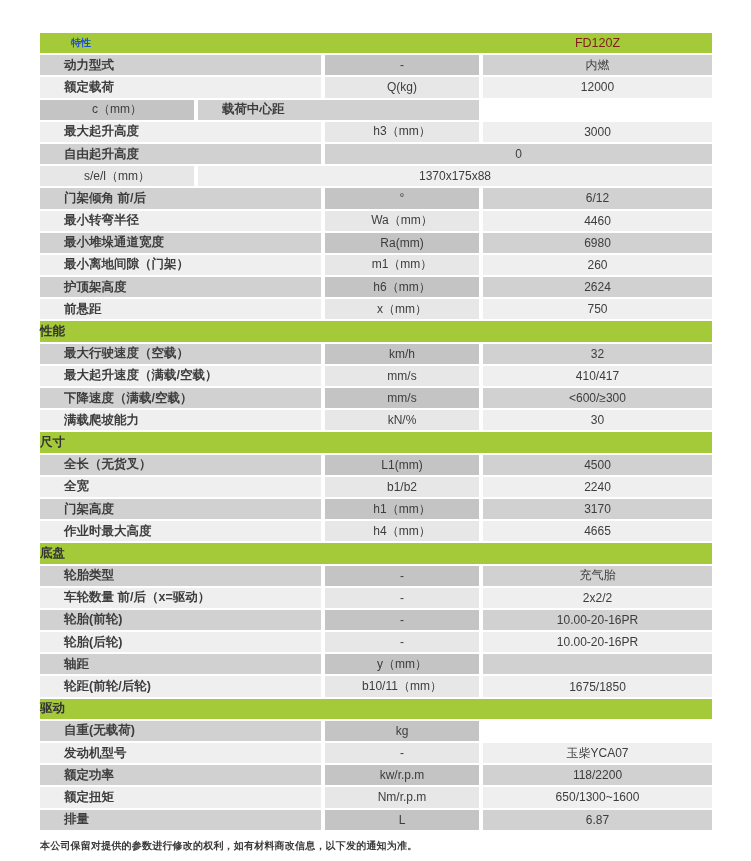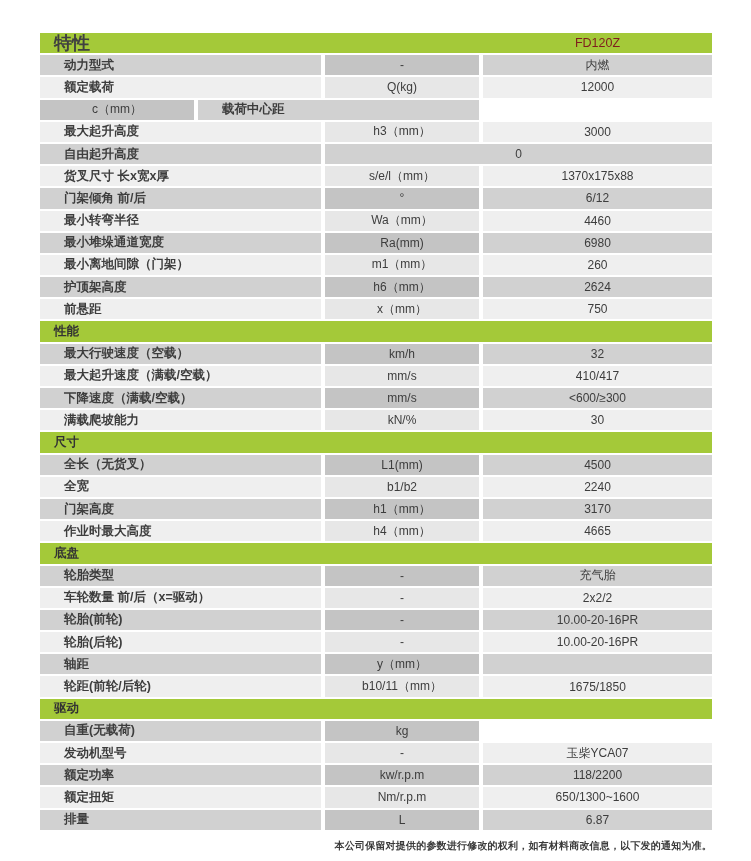--- a/index.html
+++ b/index.html
@@ -14,46 +14,46 @@
 
   .spec-table {
     position: absolute; left: 40px; top: 33px; width: 672px;
     display: flex; flex-direction: column; gap: 2px;
   }
   .row { display: flex; gap: 4px; height: 20.2px; flex: 0 0 20.2px; }
 
   
   .header-row, .section-row { background: var(--green, #a4c939); gap: 0; }
   .hcell-left {
-    flex: 1 1 auto; padding-left: 14px; display: flex; align-items: center;
-    font-size: 18px; font-weight: bold; color: #404040;
+    flex: 1 1 auto; padding-left: 31px; display: flex; align-items: center;
+    font-size: 10px; font-weight: bold; color: #1d4ed8;
   }
   .hcell-right {
     flex: 0 0 229px; display: flex; align-items: center; justify-content: center;
     font-size: 12.5px; font-weight: normal; color: #7f1d1d;
   }
   .section-title {
-    flex: 1; padding-left: 14px; display: flex; align-items: center;
+    flex: 1; display: flex; align-items: center;
     font-size: 12.5px; font-weight: bold; color: #333333;
   }
 
   
   .cell { display: flex; align-items: center; box-sizing: border-box; font-size: 12px; }
   .c-label { flex: 0 0 281px; padding-left: 24px; font-weight: 600; font-size: 12.5px; }
   .c-unit  { flex: 0 0 154px; justify-content: center; }
   .c-value { flex: 1 1 auto;  justify-content: center; }
 
   .r-dark  .c-label, .r-dark  .c-value { background: var(--row_dark,  #d1d1d1); }
   .r-dark  .c-unit                      { background: var(--row_dark_unit,  #c4c4c4); }
   .r-light .c-label, .r-light .c-value { background: var(--row_light, #efefef); }
   .r-light .c-unit                      { background: var(--row_light_unit, #e7e7e7); }
 
   .footer-note {
     position: absolute; right: 39px; top: 839px; width: 672px;
-    text-align: right; font-size: 10px; font-weight: 600; color: #3a3a3a;
+    text-align: left; font-size: 10px; font-weight: 600; color: #3a3a3a;
     letter-spacing: 0.2px;
   }
 </style>
 </head>
 <body>
 
 <div class="page">
   <div class="spec-table">
     <div class="row header-row">
       <div class="hcell-left">特性</div>
@@ -71,21 +71,20 @@
           <div class="cell c-unit">c（mm）</div>
           <div class="cell c-label">载荷中心距</div>
         </div><div class="row data-row r-light">
           <div class="cell c-label">最大起升高度</div>
           <div class="cell c-unit">h3（mm）</div>
           <div class="cell c-value">3000</div>
         </div><div class="row data-row r-dark">
           <div class="cell c-label">自由起升高度</div>
           <div class="cell c-value">0</div>
         </div><div class="row data-row r-light">
-          <div class="cell c-label">货叉尺寸 长x宽x厚</div>
           <div class="cell c-unit">s/e/l（mm）</div>
           <div class="cell c-value">1370x175x88</div>
         </div><div class="row data-row r-dark">
           <div class="cell c-label">门架倾角 前/后</div>
           <div class="cell c-unit">°</div>
           <div class="cell c-value">6/12</div>
         </div><div class="row data-row r-light">
           <div class="cell c-label">最小转弯半径</div>
           <div class="cell c-unit">Wa（mm）</div>
           <div class="cell c-value">4460</div>

